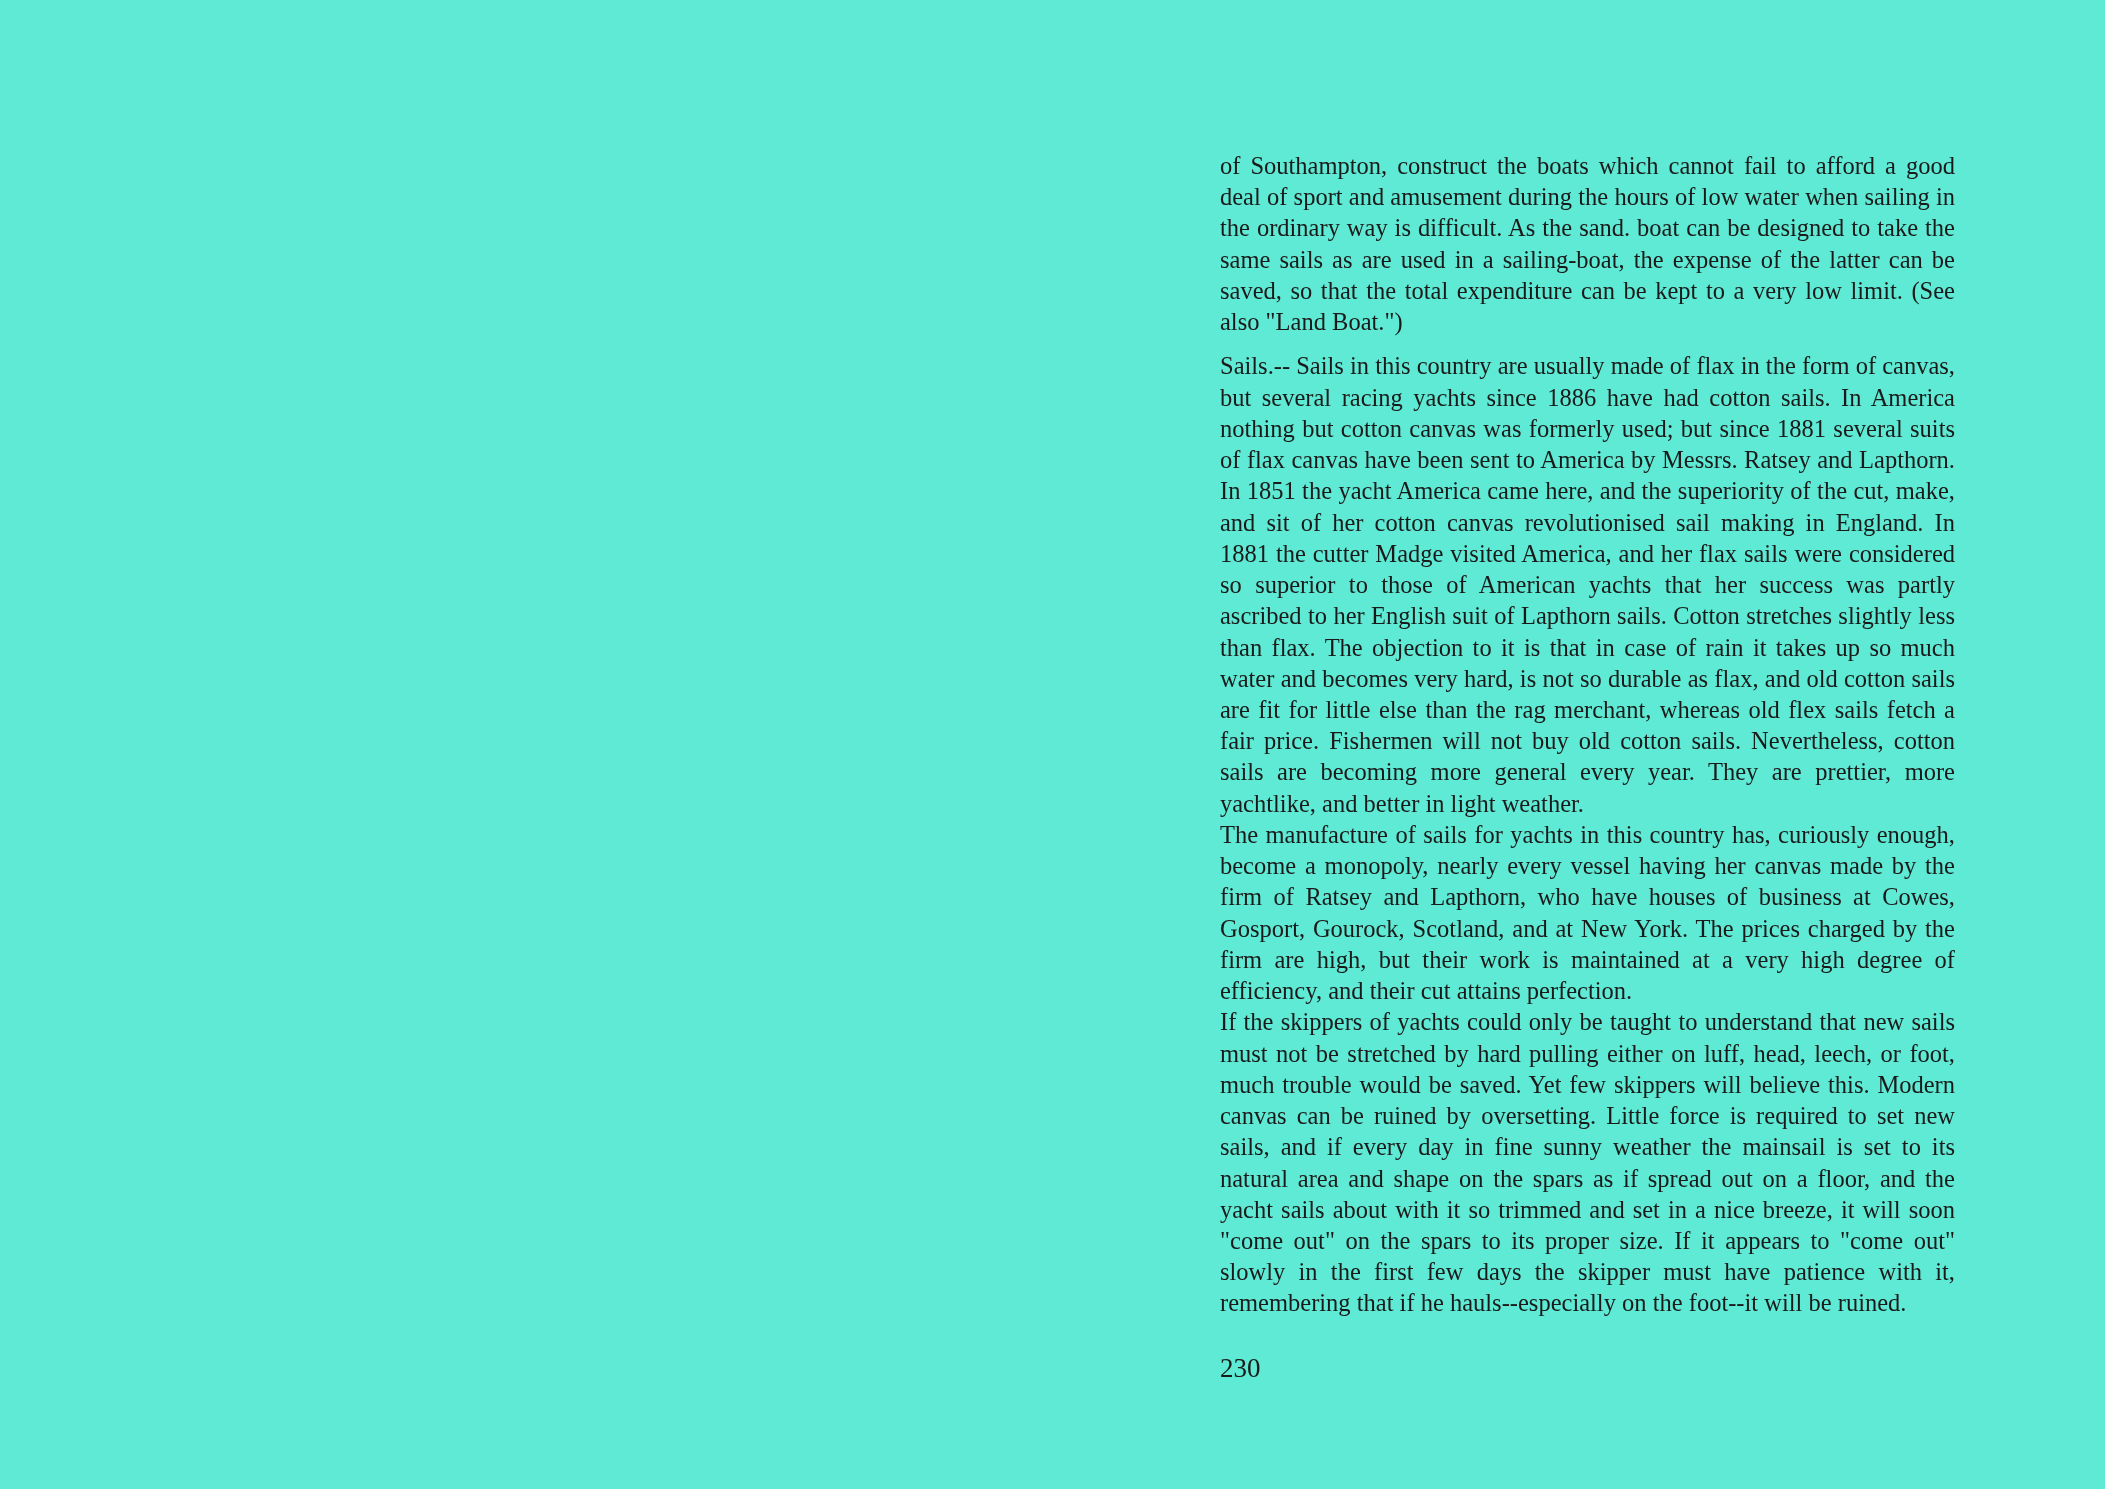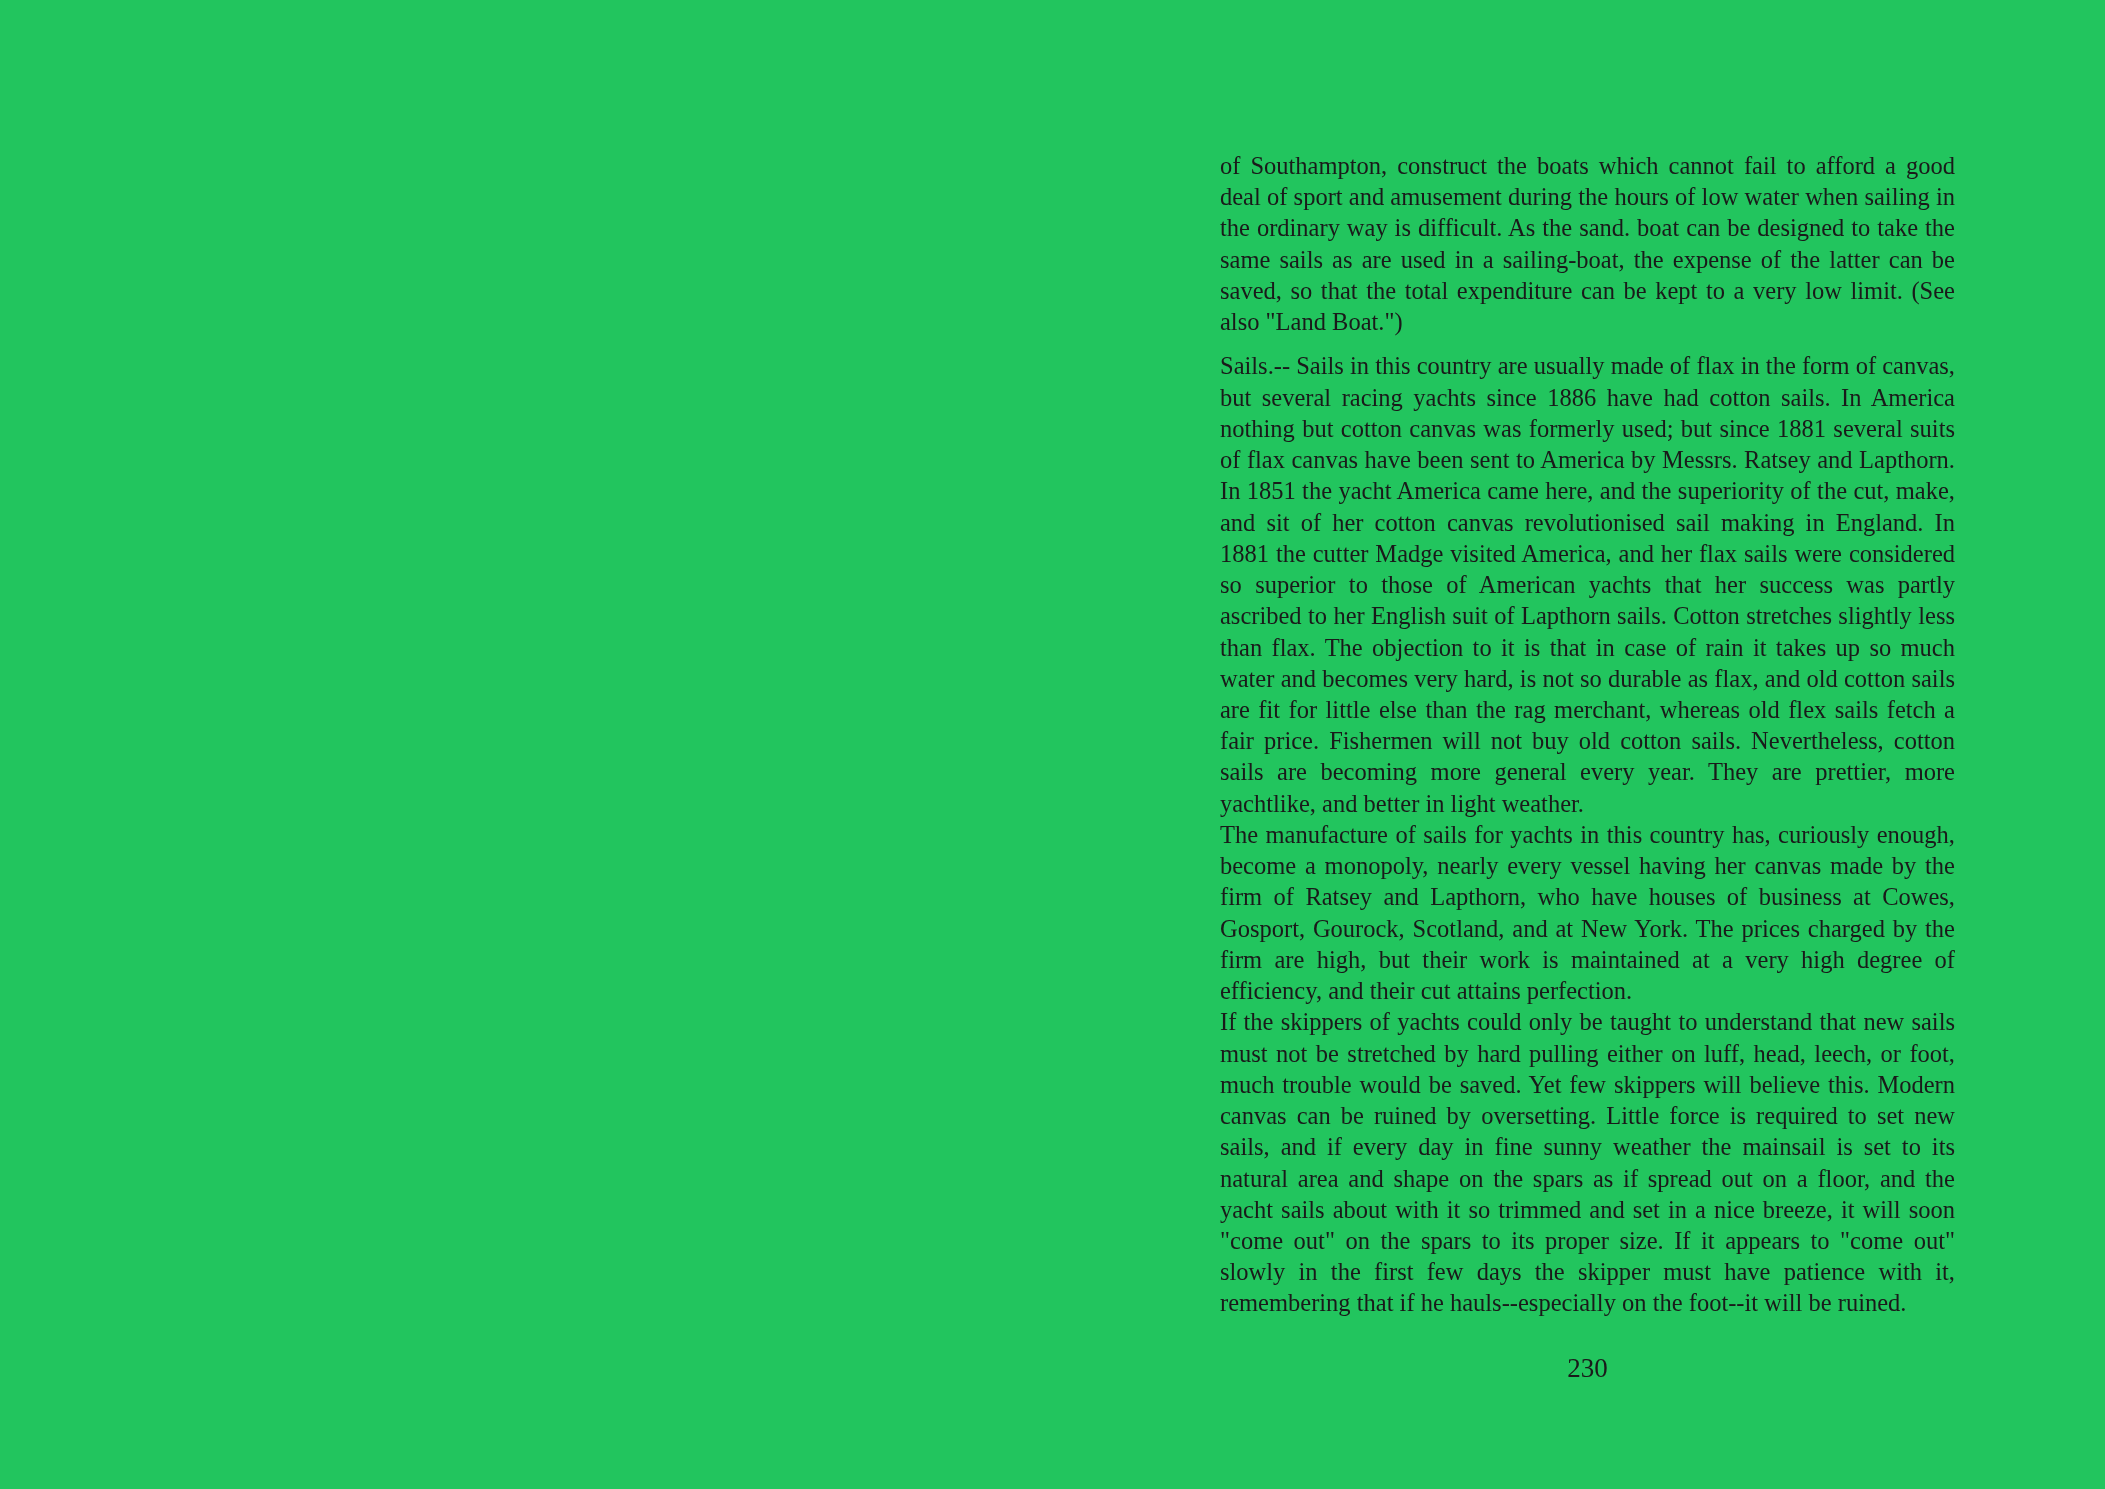--- a/index.html
+++ b/index.html
@@ -11,21 +11,21 @@
     width: 2105px;
     height: 1489px;
     font-family: "Liberation Serif", serif;
     color: #1a1a1a;
     position: relative;
     overflow: hidden;
   }
   .page {
     position: absolute;
     inset: 0;
-    background: #22c55e;
+    background: #5eead4;
   }
   .text-column {
     position: absolute;
     left: 1220px;
     top: 150px;
     width: 735px;
   }
   .para {
     font-size: 24.5px;
     line-height: 1.275;
@@ -35,21 +35,21 @@
     hyphens: none;
   }
   .para.spaced-before {
     margin-top: 13px;
   }
   .page-number {
     position: absolute;
     left: 1220px;
     top: 1355px;
     width: 735px;
-    text-align: center;
+    text-align: left;
     font-size: 27px;
     line-height: 1;
   }
 </style>
 </head>
 <body>
 
 <div class="page">
   <div class="text-column">
     <p class="para">of Southampton, construct the boats which cannot fail to afford a good deal of sport and amusement during the hours of low water when sailing in the ordinary way is difficult. As the sand. boat can be designed to take the same sails as are used in a sailing-boat, the expense of the latter can be saved, so that the total expenditure can be kept to a very low limit. (See also "Land Boat.")</p>

